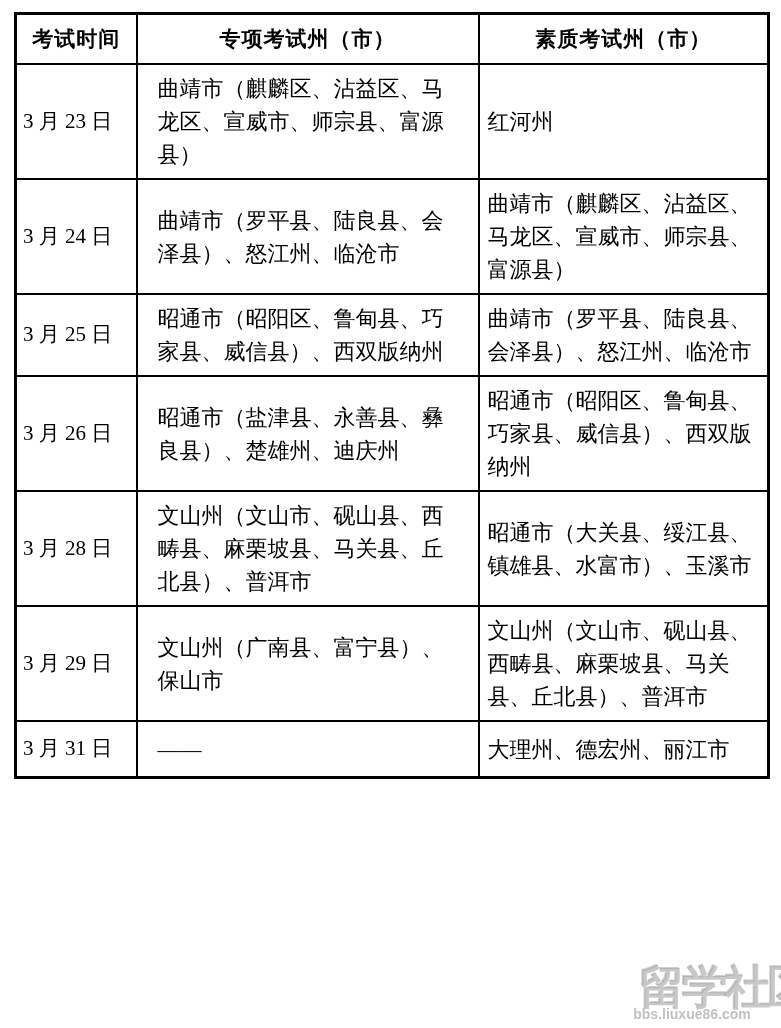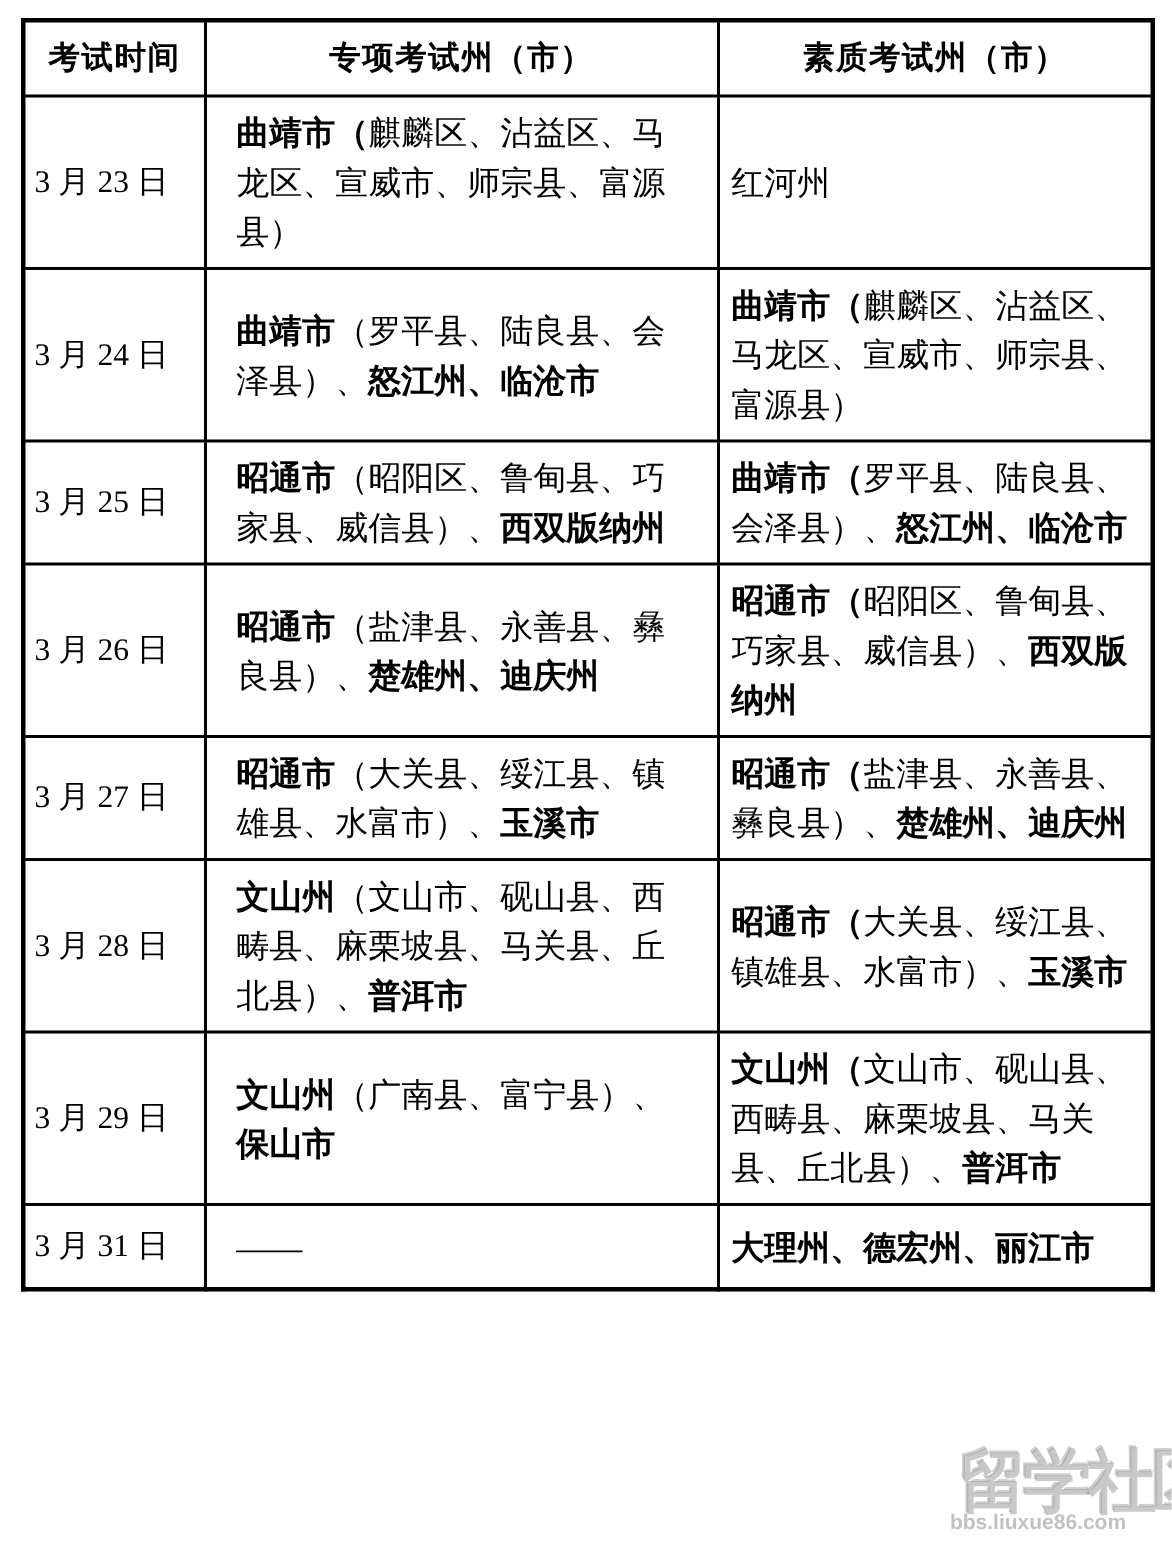--- a/index.html
+++ b/index.html
@@ -45,21 +45,21 @@
     height: 34px;
     letter-spacing: 1px;
   }
   td.date {
     white-space: nowrap;
     font-size: 21px;
     height: 40px;
   }
   td.special { padding: 7px 20px; }
   td.quality { padding: 7px 8px; }
-  td .b { font-weight: bold; }
+  td .b { font-weight: normal; }
   .watermark {
     position: absolute;
     right: 0;
     bottom: 6px;
     width: 178px;
     text-align: center;
     pointer-events: none;
     font-family: "Liberation Sans", "DejaVu Sans", sans-serif;
   }
   .wm-logo {
@@ -114,25 +114,20 @@
           <td class="date"><span>3 月 25 日</span></td>
           <td class="special"><span class="b">昭通市</span><span>（昭阳区、鲁甸县、巧家县、威信县）、</span><span class="b">西双版纳州</span></td>
           <td class="quality"><span class="b">曲靖市（</span><span>罗平县、陆良县、会泽县）、</span><span class="b">怒江州、临沧市</span></td>
         </tr>
         <tr>
           <td class="date"><span>3 月 26 日</span></td>
           <td class="special"><span class="b">昭通市</span><span>（盐津县、永善县、彝良县）、</span><span class="b">楚雄州、迪庆州</span></td>
           <td class="quality"><span class="b">昭通市（</span><span>昭阳区、鲁甸县、巧家县、威信县）、</span><span class="b">西双版纳州</span></td>
         </tr>
         <tr>
-          <td class="date"><span>3 月 27 日</span></td>
-          <td class="special"><span class="b">昭通市</span><span>（大关县、绥江县、镇雄县、水富市）、</span><span class="b">玉溪市</span></td>
-          <td class="quality"><span class="b">昭通市（</span><span>盐津县、永善县、彝良县）、</span><span class="b">楚雄州、迪庆州</span></td>
-        </tr>
-        <tr>
           <td class="date"><span>3 月 28 日</span></td>
           <td class="special"><span class="b">文山州</span><span>（文山市、砚山县、西畴县、麻栗坡县、马关县、丘北县）、</span><span class="b">普洱市</span></td>
           <td class="quality"><span class="b">昭通市（</span><span>大关县、绥江县、镇雄县、水富市）、</span><span class="b">玉溪市</span></td>
         </tr>
         <tr>
           <td class="date"><span>3 月 29 日</span></td>
           <td class="special"><span class="b">文山州</span><span>（广南县、富宁县）、</span><span class="b">保山市</span></td>
           <td class="quality"><span class="b">文山州（</span><span>文山市、砚山县、西畴县、麻栗坡县、马关县、丘北县）、</span><span class="b">普洱市</span></td>
         </tr>
         <tr>

